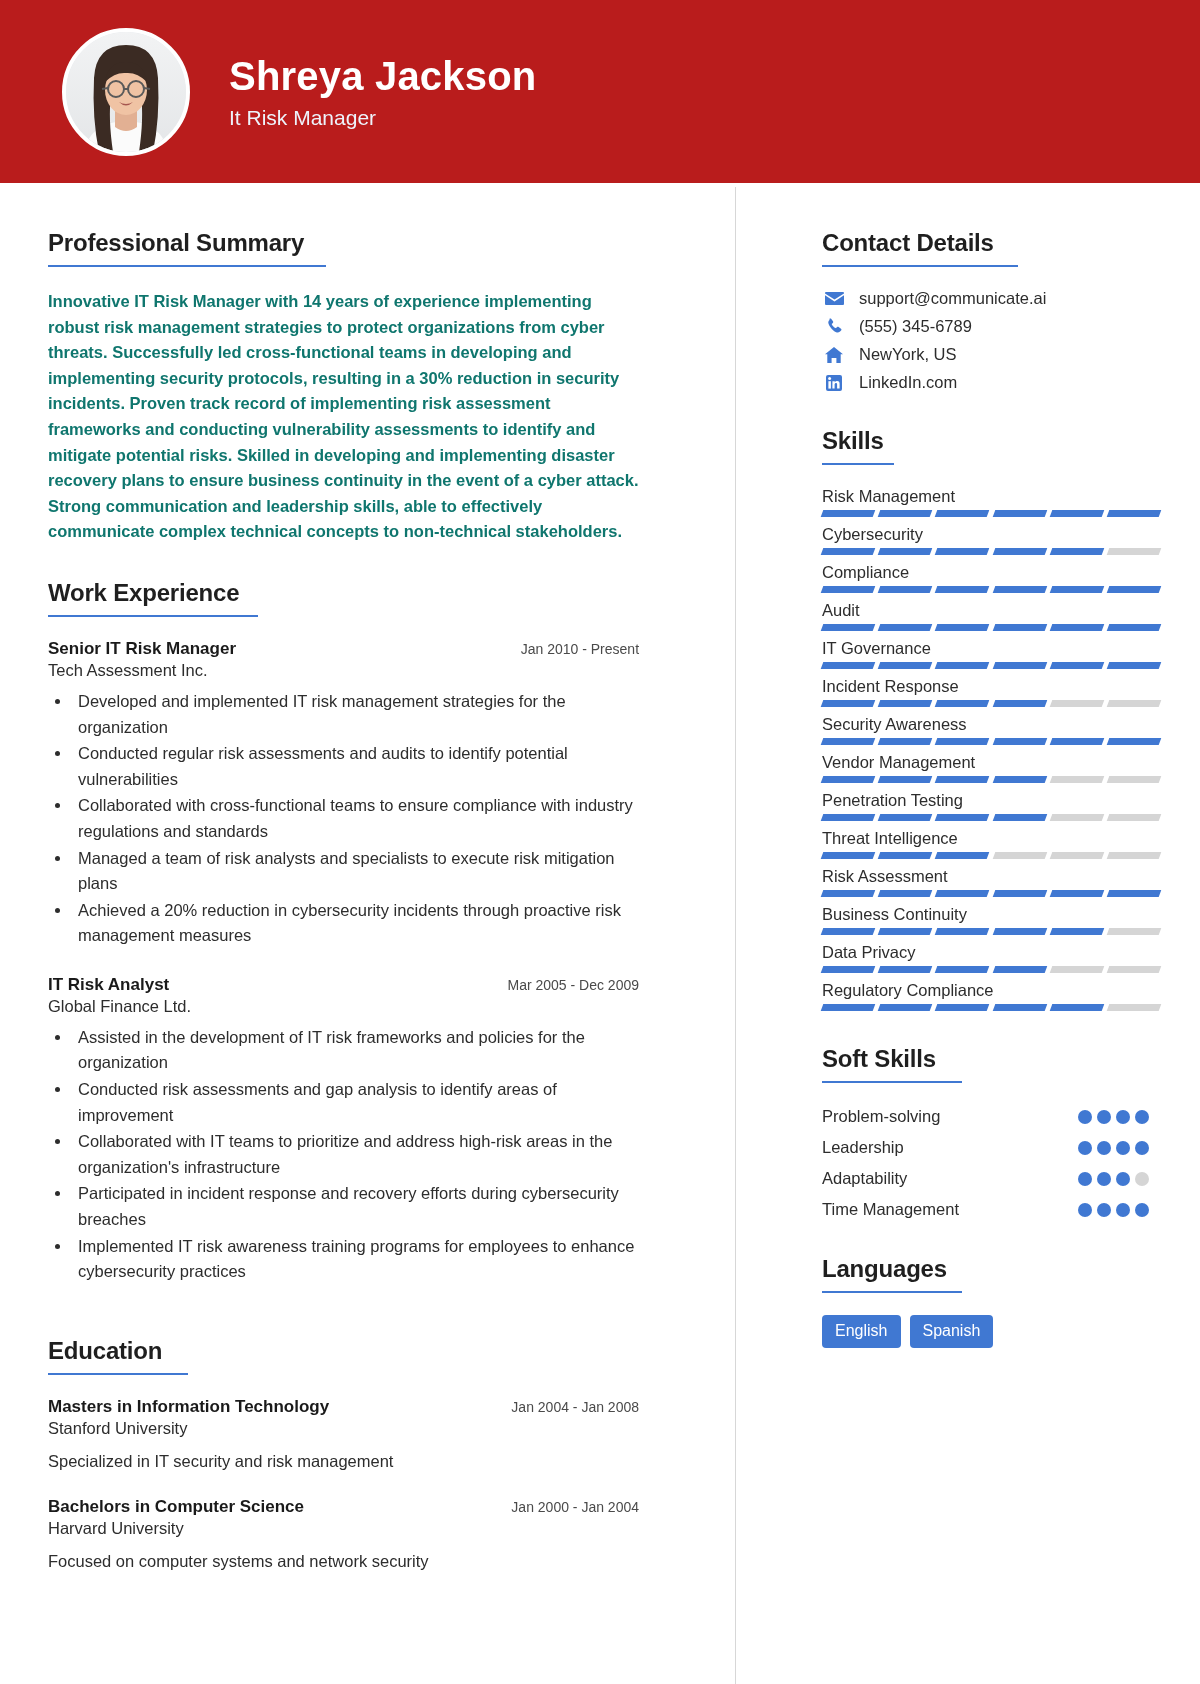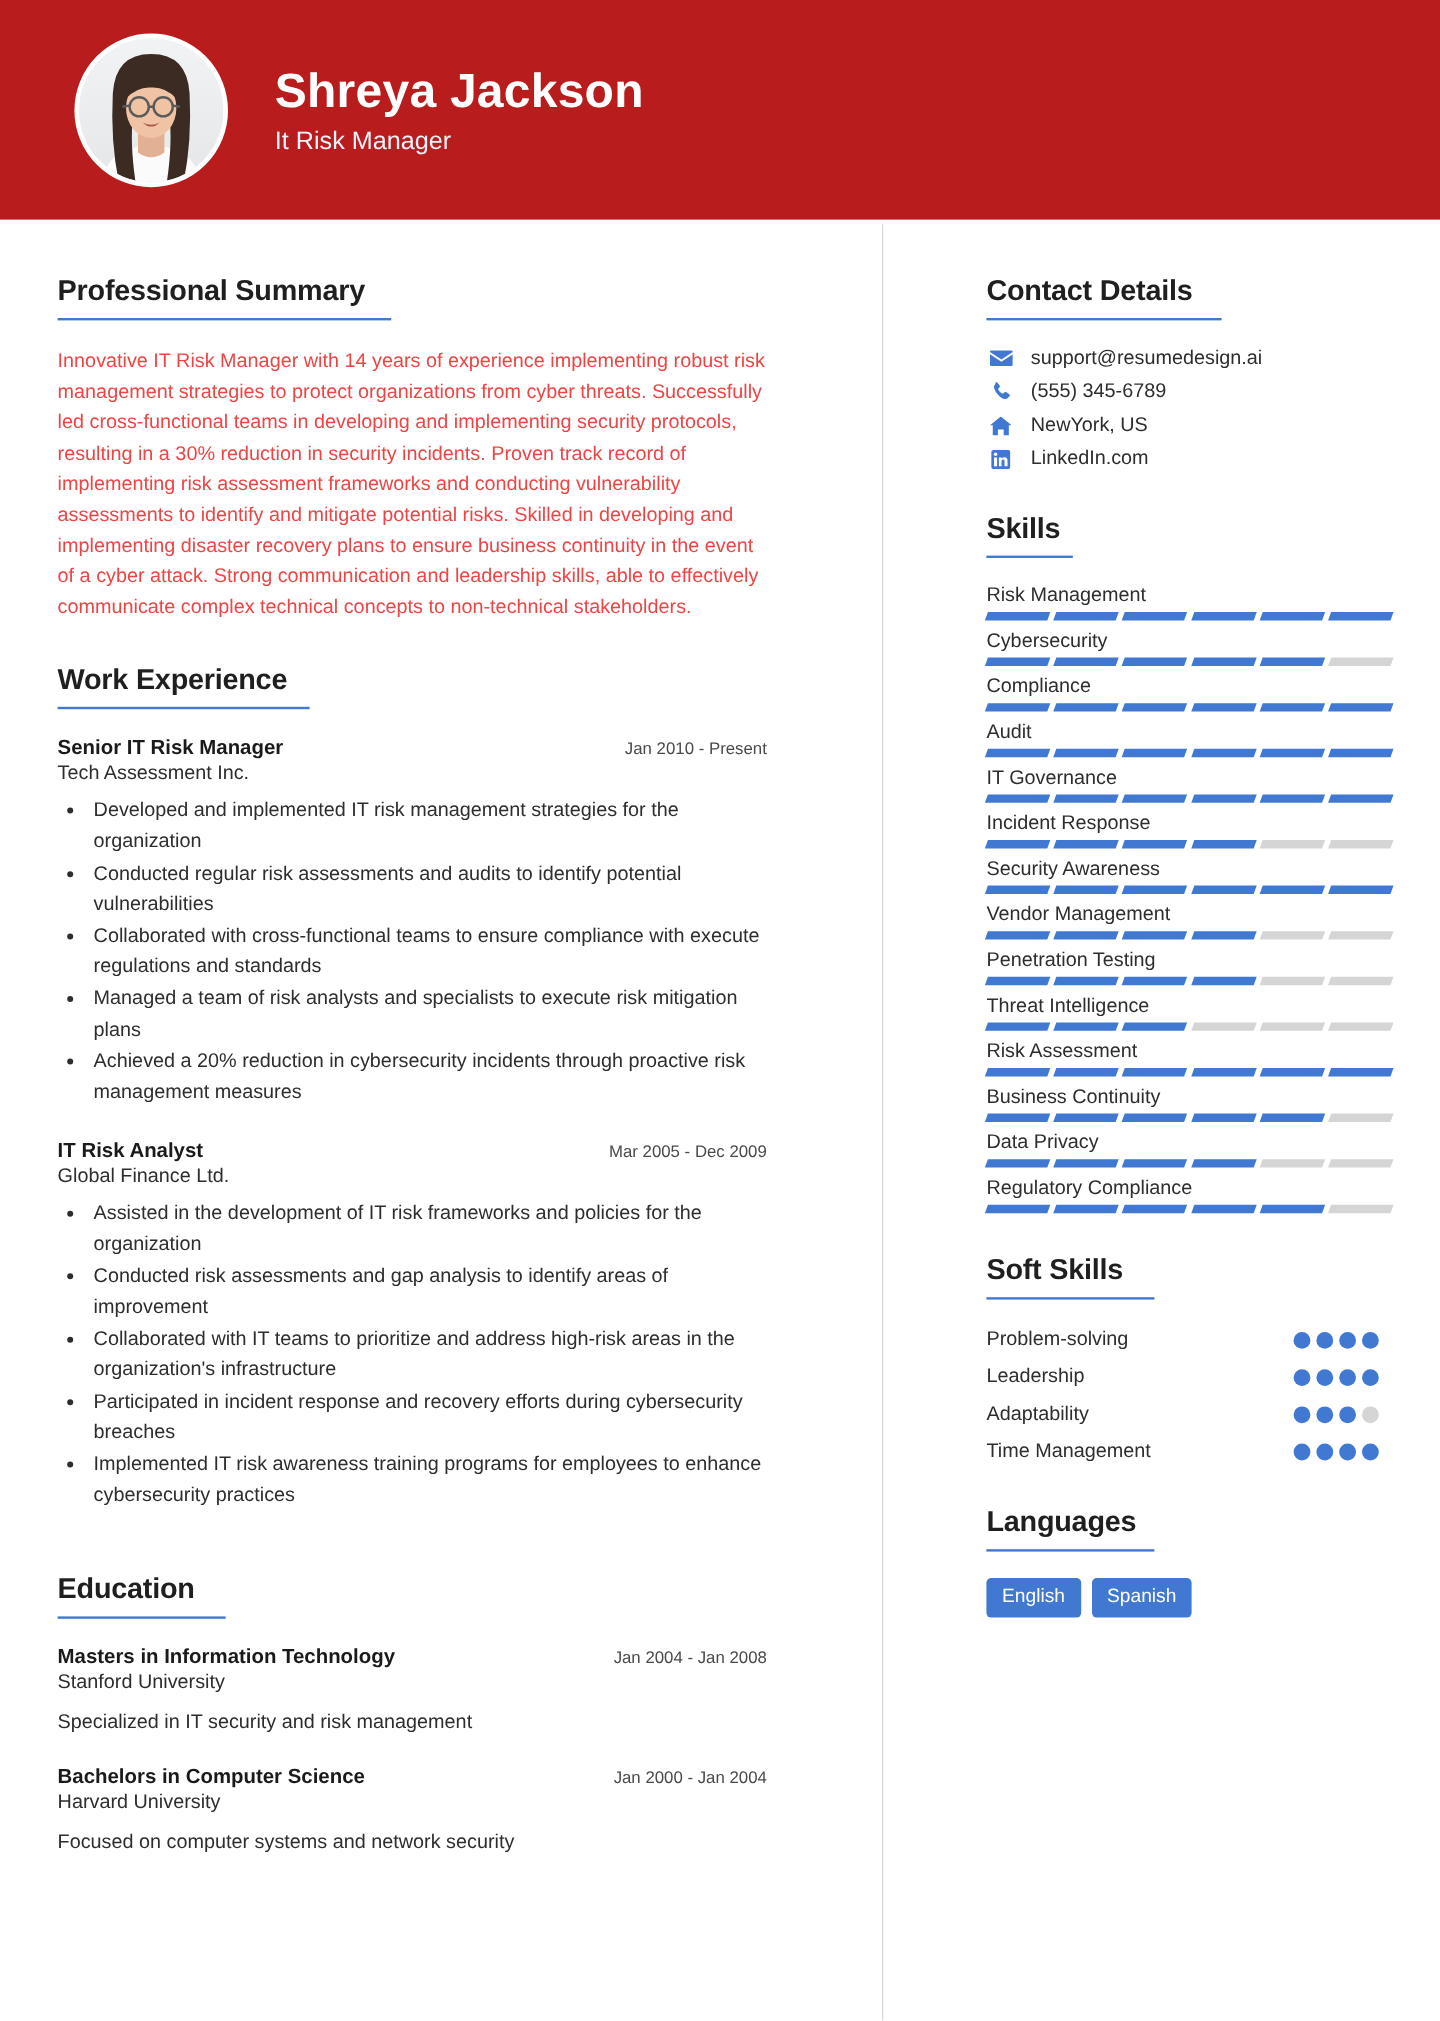--- a/index.html
+++ b/index.html
@@ -79,21 +79,22 @@
   .rule-we { width: 210px; }
   .rule-edu { width: 140px; }
   .rule-cd { width: 196px; }
   .rule-sk { width: 72px; }
   .rule-ss { width: 140px; }
   .rule-lg { width: 140px; }
 
   .summary {
     font-size: 16.5px;
     line-height: 25.6px;
-    color: #ef4444;
+    color: #0f766e;
+    font-weight: bold;
   }
 
   .sec-gap { height: 34px; }
   .sec-gap-sm { height: 26px; }
   .entry-head {
     display: flex;
     align-items: baseline;
     justify-content: space-between;
   }
   .entry-role {
@@ -275,21 +276,21 @@
         <div id="work-list">
             <div class="entry-block">
               <div class="entry-head">
                 <div class="entry-role">Senior IT Risk Manager</div>
                 <div class="entry-date">Jan 2010 - Present</div>
               </div>
               <div class="entry-org">Tech Assessment Inc.</div>
               <ul class="bullets">
                 <li>Developed and implemented IT risk management strategies for the organization</li>
                 <li>Conducted regular risk assessments and audits to identify potential vulnerabilities</li>
-                <li>Collaborated with cross-functional teams to ensure compliance with execute regulations and standards</li>
+                <li>Collaborated with cross-functional teams to ensure compliance with industry regulations and standards</li>
                 <li>Managed a team of risk analysts and specialists to execute risk mitigation plans</li>
                 <li>Achieved a 20% reduction in cybersecurity incidents through proactive risk management measures</li>
               </ul>
             </div>
             <div class="entry-block">
               <div class="entry-head">
                 <div class="entry-role">IT Risk Analyst</div>
                 <div class="entry-date">Mar 2005 - Dec 2009</div>
               </div>
               <div class="entry-org">Global Finance Ltd.</div>
@@ -339,21 +340,21 @@
         <div class="sec-h">Contact Details</div>
         <div class="sec-rule rule-cd"></div>
         <div id="contact-list">
             <div class="contact-row">
               <span class="c-icon">
                 <svg width="19" height="15" viewBox="0 0 19 15" fill="#4078d2">
                   <path d="M1 1h17a1 1 0 0 1 1 1v.4L9.5 8.6 0 2.4V2a1 1 0 0 1 1-1z"></path>
                   <path d="M0 4.3l9.5 6.2L19 4.3V13a1 1 0 0 1-1 1H1a1 1 0 0 1-1-1z"></path>
                 </svg>
               </span>
-              <span class="c-text">support@resumedesign.ai</span>
+              <span class="c-text">support@communicate.ai</span>
             </div>
             <div class="contact-row">
               <span class="c-icon">
                 <svg width="17" height="17" viewBox="0 0 16 16" fill="#4078d2">
                   <path d="M3.3.8c.5-.5 1.3-.5 1.7.1l1.6 2.2c.3.5.3 1.1-.1 1.5l-.9.9c-.2.2-.2.4-.1.6.5 1.2 2.2 2.9 3.4 3.4.2.1.4 0 .6-.1l.9-.9c.4-.4 1-.4 1.5-.1l2.2 1.6c.6.4.6 1.2.1 1.7l-1 1c-1 1-2.4 1.3-3.6.8C6.9 12.3 3.7 9.1 2.4 5.4 1.9 4.2 2.2 2.8 3.3 1.8z"></path>
                 </svg>
               </span>
               <span class="c-text">(555) 345-6789</span>
             </div>
             <div class="contact-row">

